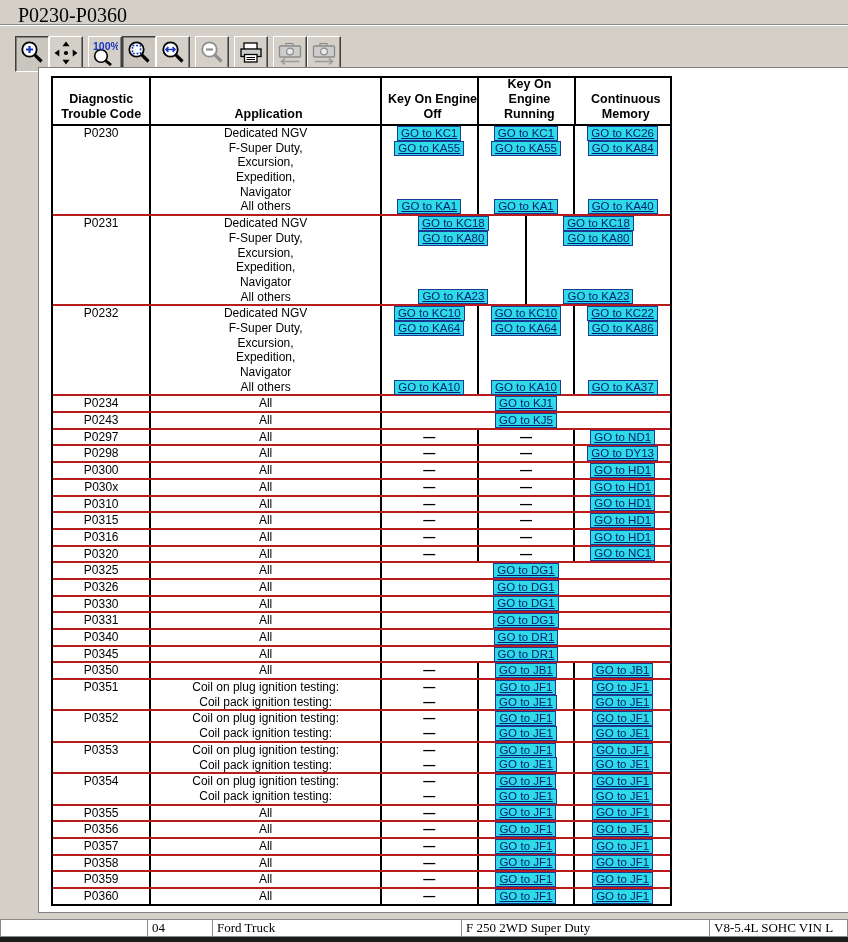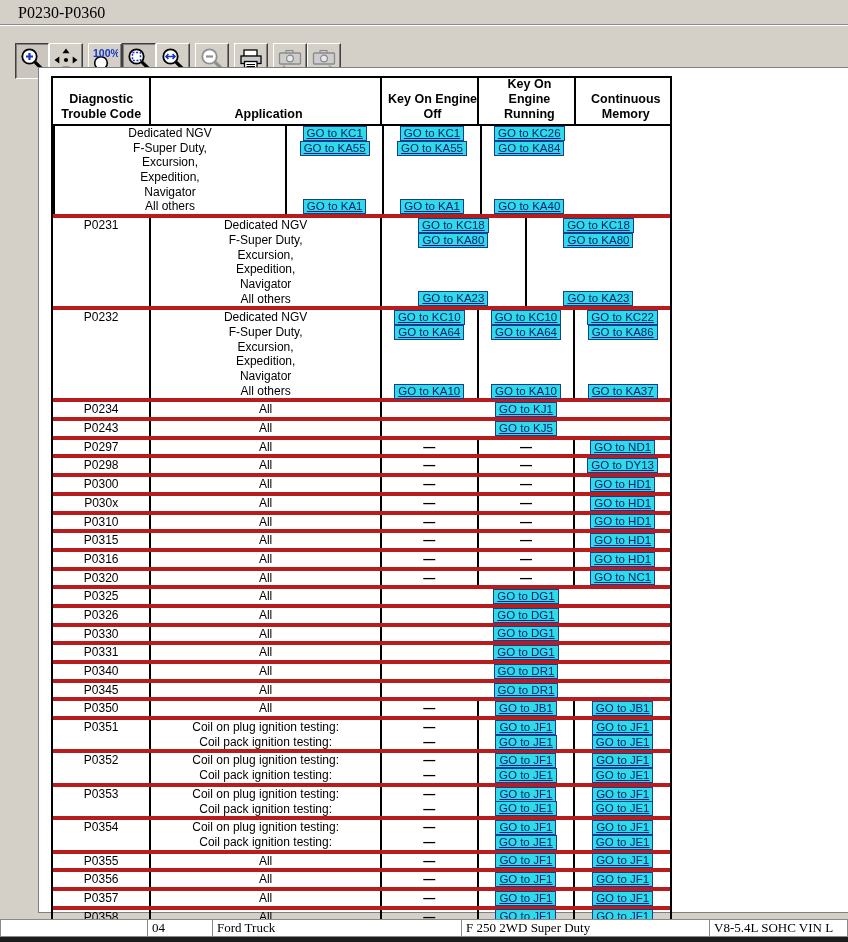--- a/index.html
+++ b/index.html
@@ -6,30 +6,30 @@
   html,body { width:848px; height:942px; overflow:hidden; }
   body {
     position:relative;
     background:#d4d0c8;
     font-family:"Liberation Sans", sans-serif;
   }
   
   .doc-title {
     position:absolute; left:18px; top:4px;
     font-family:"Liberation Serif", serif;
-    font-size:16px; color:#000;
+    font-size:20px; color:#000;
   }
   .title-divider {
     position:absolute; left:0; top:24px; width:100%; height:2px;
     border-top:1px solid #8a8a8a; border-bottom:1px solid #ffffff;
   }
   
   .toolbar {
     position:absolute; left:15px; top:29px; height:50px;
-    display:flex; align-items:flex-end;
+    display:flex; align-items:center;
   }
   .tbtn {
     width:34px; height:36px;
     display:flex; align-items:center; justify-content:center;
     background:#d4d0c8;
     border:1px solid;
     border-color:#ffffff #404040 #404040 #ffffff;
     box-shadow:inset -1px -1px 0 #808080;
     padding:0;
   }
@@ -56,21 +56,21 @@
   .thead { display:flex; height:48px; border-bottom:2px solid #000; }
   .hcell {
     display:flex; align-items:flex-end; justify-content:center;
     text-align:center; font-weight:bold; white-space:pre-line;
     padding-bottom:2px; line-height:15px; font-size:12.5px;
   }
   .hcell + .hcell { border-left:2px solid #000;padding-left:6px; }
   .w-code { width:97px; } .w-app { width:232px; }
   .w-koeo { width:98px; } .w-koer { width:97px; } .w-cm { width:97px; }
   .block { display:flex; }
-  .block + .block { border-top:4px solid #b91c1c; }
+  .block + .block { border-top:2px solid #b91c1c; }
   .c-code { width:97px; text-align:center; padding-top:0px; }
   .c-app  { width:232px; border-left:2px solid #000; }
   .c-res  { width:292px; border-left:2px solid #000; display:flex; }
   .rescol { flex:1 1 0; display:flex; flex-direction:column; }
   .rescol + .rescol { border-left:2px solid #000; }
   .c-res.merged { flex-direction:column; }
   .ln {
     height:var(--lnh); line-height:var(--lnh);
     text-align:center; white-space:nowrap; overflow:visible;
   }
@@ -180,20 +180,23 @@
 Trouble Code</div>
         <div class="hcell w-app">Application</div>
         <div class="hcell w-koeo">Key On Engine
 Off</div>
         <div class="hcell w-koer">Key On Engine
 Running</div>
         <div class="hcell w-cm">Continuous
 Memory</div>
       </div>
       <div class="block">
+        <div class="c-code">
+          <div class="ln">P0230</div>
+        </div>
         <div class="c-app">
           <div class="ln">Dedicated NGV</div>
           <div class="ln">F-Super Duty,</div>
           <div class="ln">Excursion,</div>
           <div class="ln">Expedition,</div>
           <div class="ln">Navigator</div>
           <div class="ln">All others</div>
         </div>
         <div class="c-res">
           <div class="rescol">

